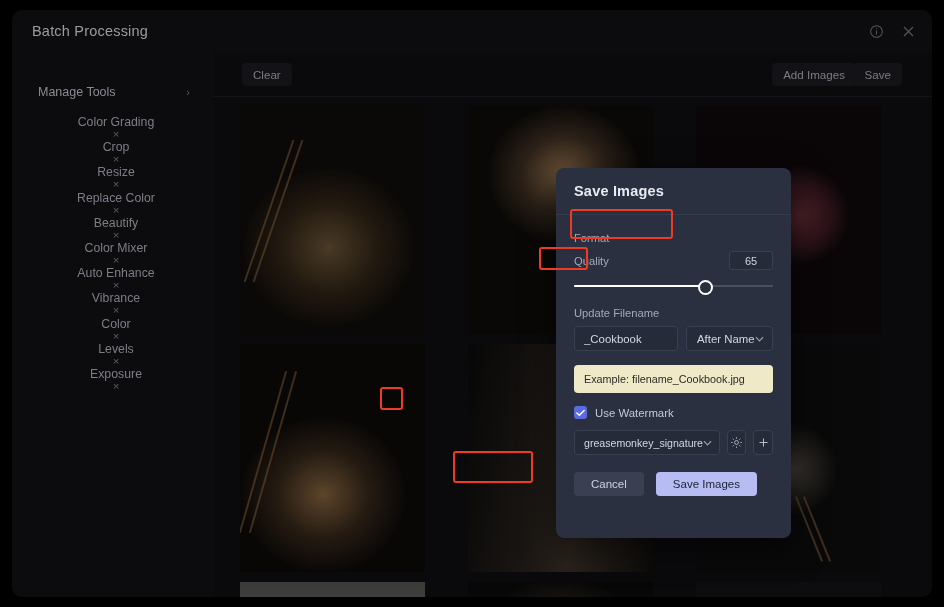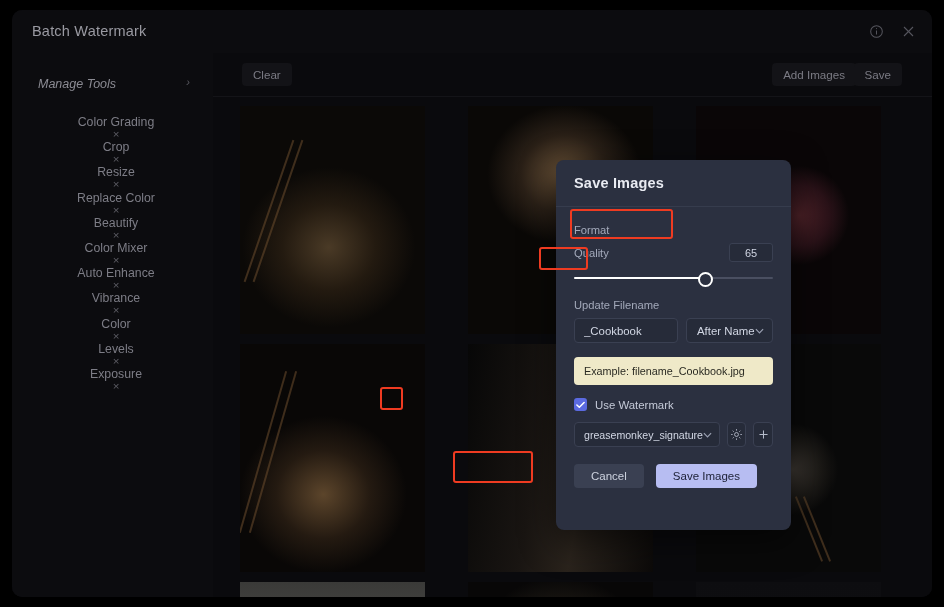--- a/index.html
+++ b/index.html
@@ -43,23 +43,23 @@
   
   .sidebar {
     position: absolute; left: 0; top: 43px;
     width: 201px; height: 544px;
     background: #0c0c0f;
     border-right: 1px solid #161619;
   }
   .manage-row {
     position: absolute; left: 16px; top: 24px;
     width: 170px; height: 30px;
-    display: flex; justify-content: space-between;
+    display: flex; align-items: center; justify-content: space-between;
     padding: 0 8px 0 10px; box-sizing: border-box;
-    border-radius: 4px; cursor: pointer; font-style: italic;
+    border-radius: 4px; cursor: pointer;
   }
   .manage-row .lbl { font-size: 12.5px; color: #8b8b93; }
   .manage-row .chev { color: #5a5a62; font-size: 11px; line-height: 1; }
 
   .tool-list {
     position: absolute; left: 16px; top: 62px;
     width: 176px;
   }
   .tool-item {
     height: 25.2px;
@@ -134,21 +134,21 @@
   .ph-h { background:
       radial-gradient(ellipse 60% 50% at 50% 40%, #4a4136 0%, #201c16 50%, #080707 85%); }
   .ph-i { background: linear-gradient(180deg, #0d0d10 0%, #121215 100%); }
 
   .chopsticks { position: absolute; }
   .cs { position: absolute; background: #6b4c2e; opacity: .55; }
 
   
   .overlay { position: absolute; inset: 0; pointer-events: none; }
   .dialog {
-    position: absolute; left: 343px; top: 107px;
+    position: absolute; left: 343px; top: 115px;
     width: 235px; height: 370px;
     background: #2b3040;
     border-radius: 8px;
     box-shadow: 0 10px 34px rgba(0,0,0,.55);
     pointer-events: auto;
   }
   .dlg-head {
     height: 47px;
     border-bottom: 1px solid #363c4d;
     display: flex; align-items: center;
@@ -262,21 +262,21 @@
     border-radius: 3px;
     pointer-events: none;
   }
 </style>
 </head>
 <body>
 
 <div id="app">
 
   <div class="titlebar">
-    <div class="app-title">Batch Watermark</div>
+    <div class="app-title">Batch Processing</div>
     <div class="win-icons">
       <div class="icon-btn">
         <svg width="15" height="15" viewBox="0 0 16 16" fill="none" stroke="currentColor" stroke-width="1.1">
           <circle cx="8" cy="8" r="6.2"></circle>
           <line x1="8" y1="7" x2="8" y2="11.2"></line>
           <circle cx="8" cy="4.9" r="0.6" fill="currentColor" stroke="none"></circle>
         </svg>
       </div>
       <div class="icon-btn">
         <svg width="15" height="15" viewBox="0 0 16 16" fill="none" stroke="currentColor" stroke-width="1.2">

